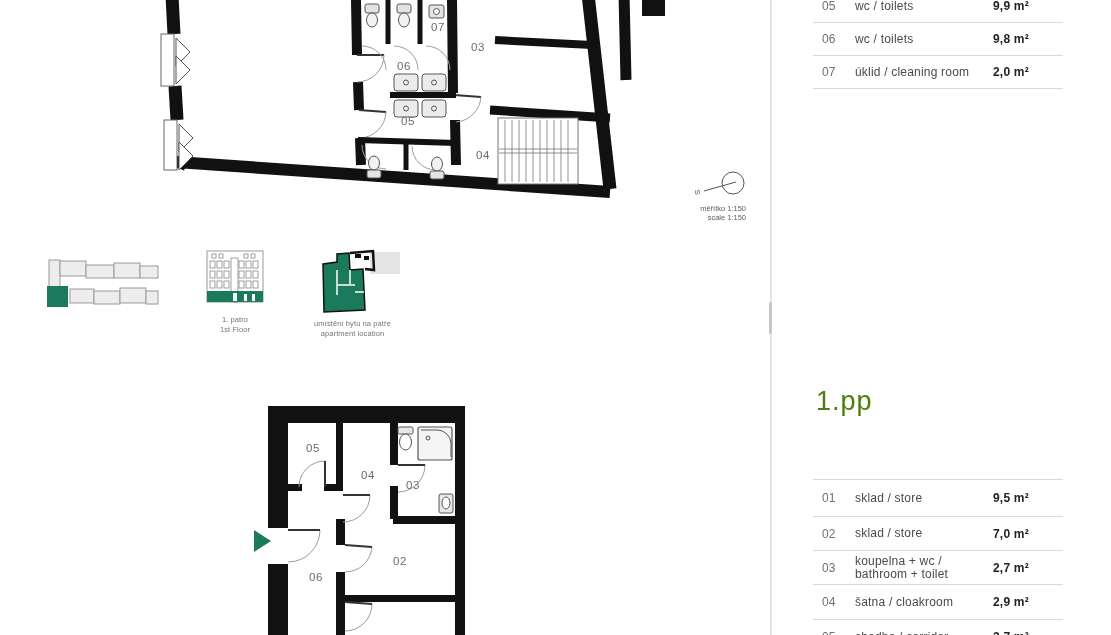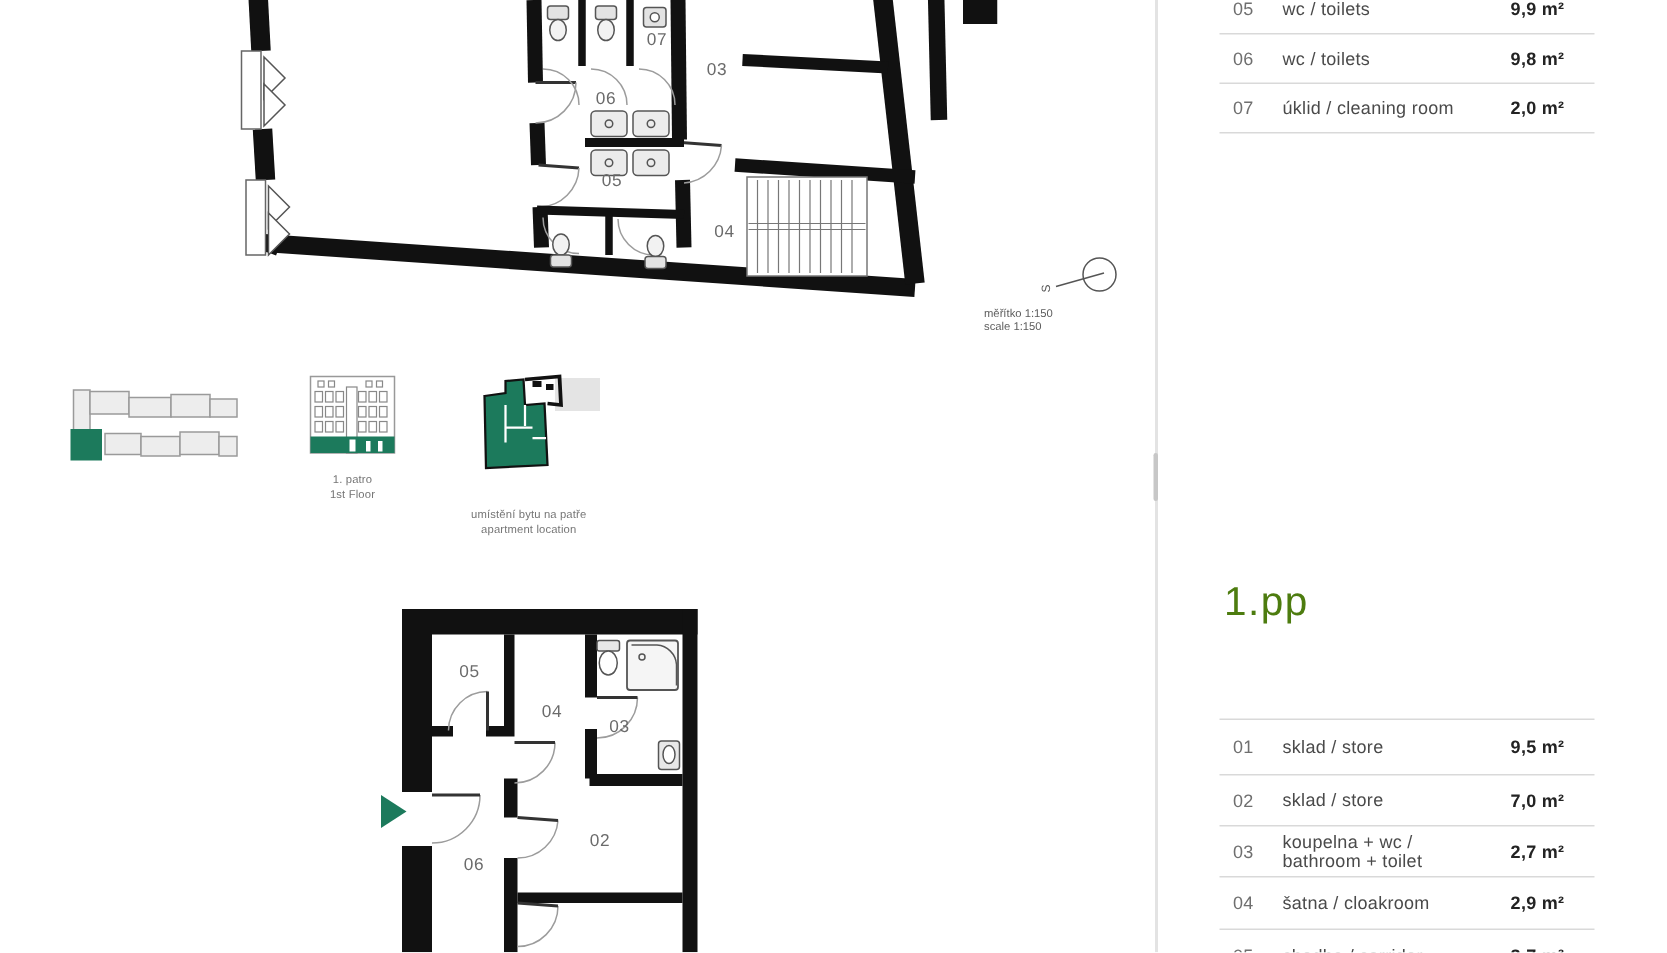--- a/index.html
+++ b/index.html
@@ -5,30 +5,30 @@
   html,body{margin:0;padding:0;background:#fff;}
   #page{position:relative;width:1111px;height:635px;background:#fff;overflow:hidden;
         font-family:"Liberation Sans", sans-serif;}
   svg{position:absolute;overflow:hidden;}
   .rlabel{position:absolute;transform:translate(-50%,-50%);font-size:11.5px;color:#6b6b6b;
           letter-spacing:.5px;white-space:nowrap;}
   .thumb-cap{position:absolute;font-size:7.5px;line-height:9.5px;color:#757575;text-align:center;
              letter-spacing:.1px;}
   .divider{position:absolute;left:770px;top:0;width:2px;height:635px;background:#e3e3e3;}
   .divider-thumb{position:absolute;left:769px;top:302px;width:3px;height:32px;background:#c7c7c7;border-radius:2px;}
-  .scale-text{position:absolute;left:656px;top:204px;width:90px;
+  .scale-text{position:absolute;left:656px;top:204px;width:90px;text-align:right;
               font-size:7.5px;line-height:9px;color:#5d5d5d;}
   .table{position:absolute;left:813px;width:250px;}
   .trow{display:flex;align-items:center;height:32px;border-bottom:1px solid #d9d9d9;
         font-size:12px;letter-spacing:.2px;}
   .trow2{display:flex;align-items:center;min-height:34px;border-top:1px solid #d9d9d9;
          font-size:12px;letter-spacing:.2px;padding:2px 0;box-sizing:border-box;}
   .tnum{width:33px;padding-left:9px;color:#6f6f6f;flex:none;}
   .tname{width:138px;color:#4a4a4a;flex:none;line-height:13px;}
-  .tarea{flex:1;text-align:center;padding-right:6px;font-weight:bold;color:#232323;white-space:nowrap;}
+  .tarea{flex:1;text-align:left;padding-right:6px;font-weight:bold;color:#232323;white-space:nowrap;}
   .heading{position:absolute;left:816px;top:386px;font-size:27px;color:#4d7c0f;letter-spacing:1px;}
   .cap-line{display:block;}
 </style>
 </head>
 <body>
 
 <div id="page">
 
   <svg style="left:160px;top:0;" width="505" height="205" viewBox="0 0 505 205">
 
@@ -218,21 +218,21 @@
       <rect x="40" y="14" width="6" height="4"></rect>
         <rect x="49" y="16" width="5" height="4"></rect>
     </g>
     <g stroke="#fff" stroke-width="1.5">
       <line x1="22" y1="30" x2="22" y2="55"></line>
         <line x1="22" y1="45" x2="40" y2="45"></line>
       <line x1="35" y1="30" x2="35" y2="44"></line>
         <line x1="40" y1="52" x2="49" y2="52"></line>
     </g>
   </svg>
-  <div class="thumb-cap" style="left:295px;top:338px;width:115px">
+  <div class="thumb-cap" style="left:295px;top:319px;width:115px">
     <span class="cap-line">umístění bytu na patře</span>
     <span class="cap-line">apartment location</span>
   </div>
 
   <div class="heading">1.pp</div>
 
   <div class="table" style="top:479px">
     <div class="trow2" style="min-height:37px">
       <span class="tnum">01</span>
       <span class="tname">sklad / store</span>

